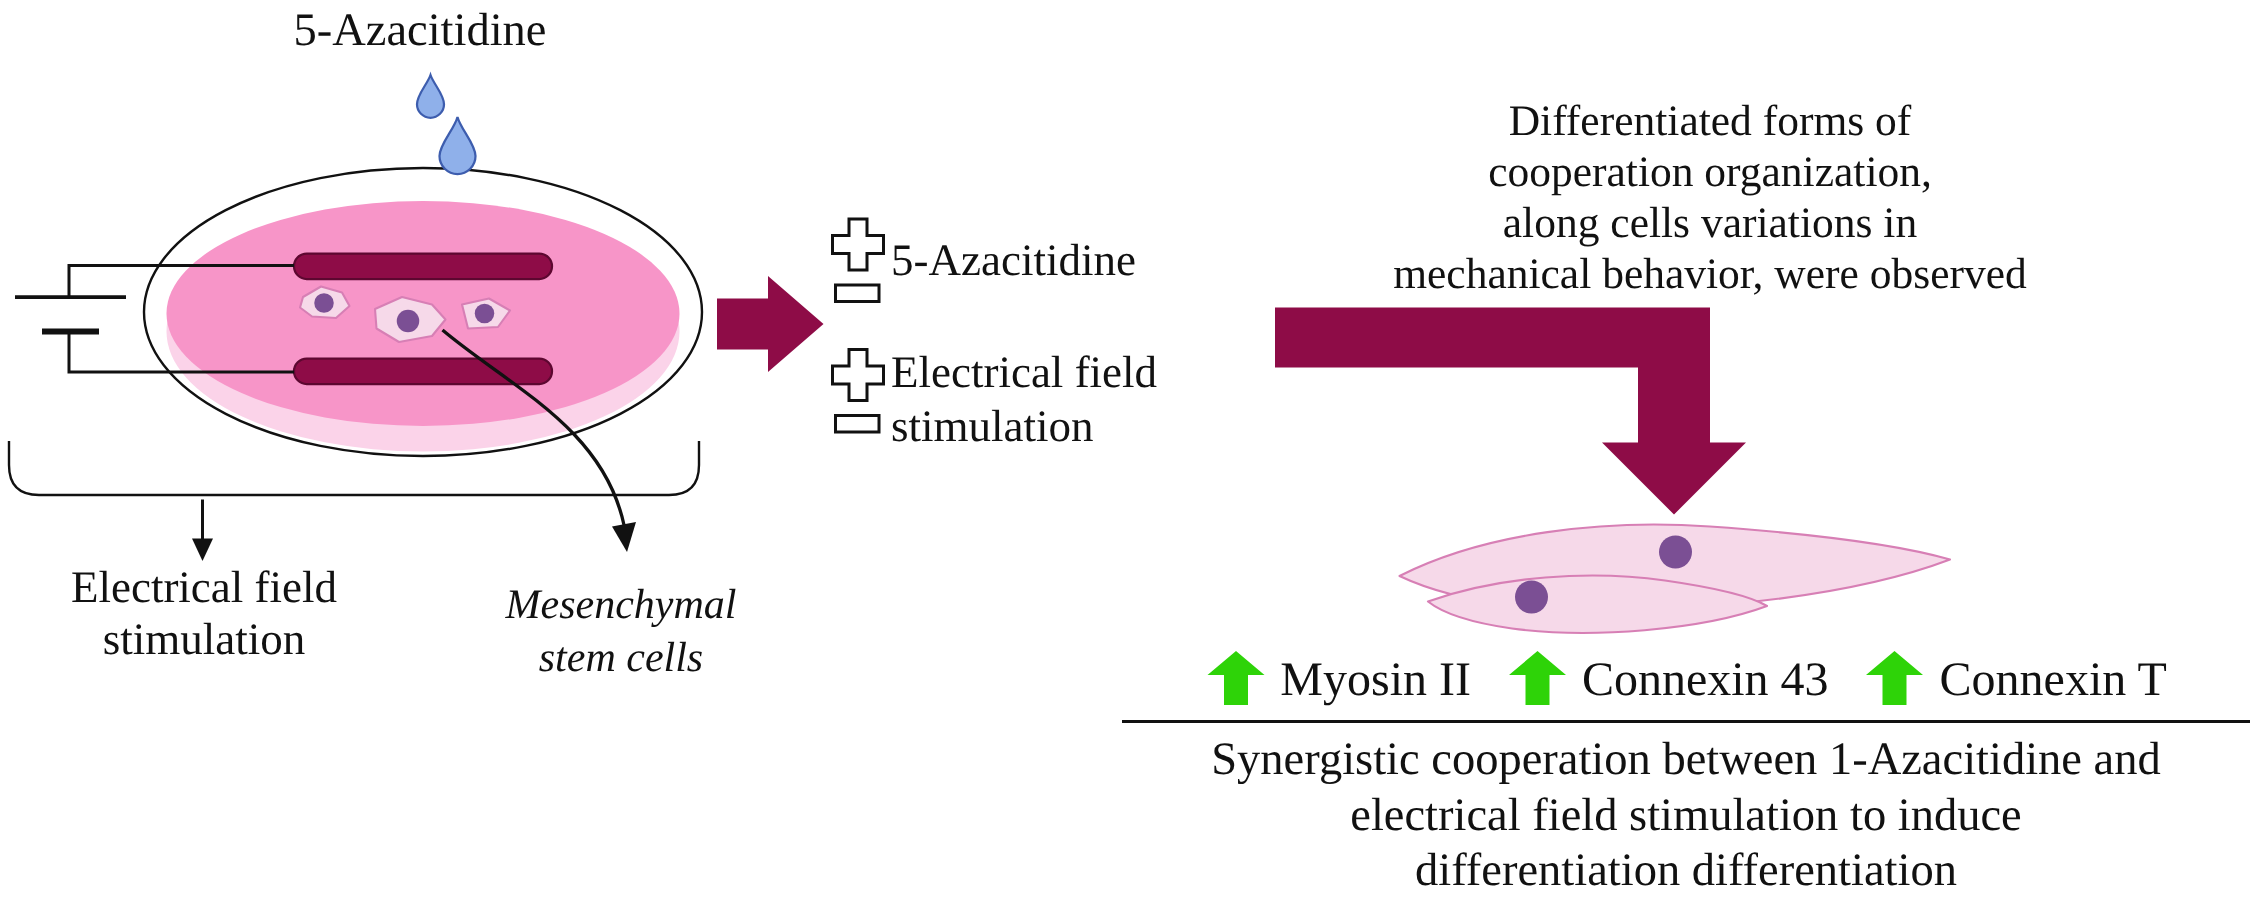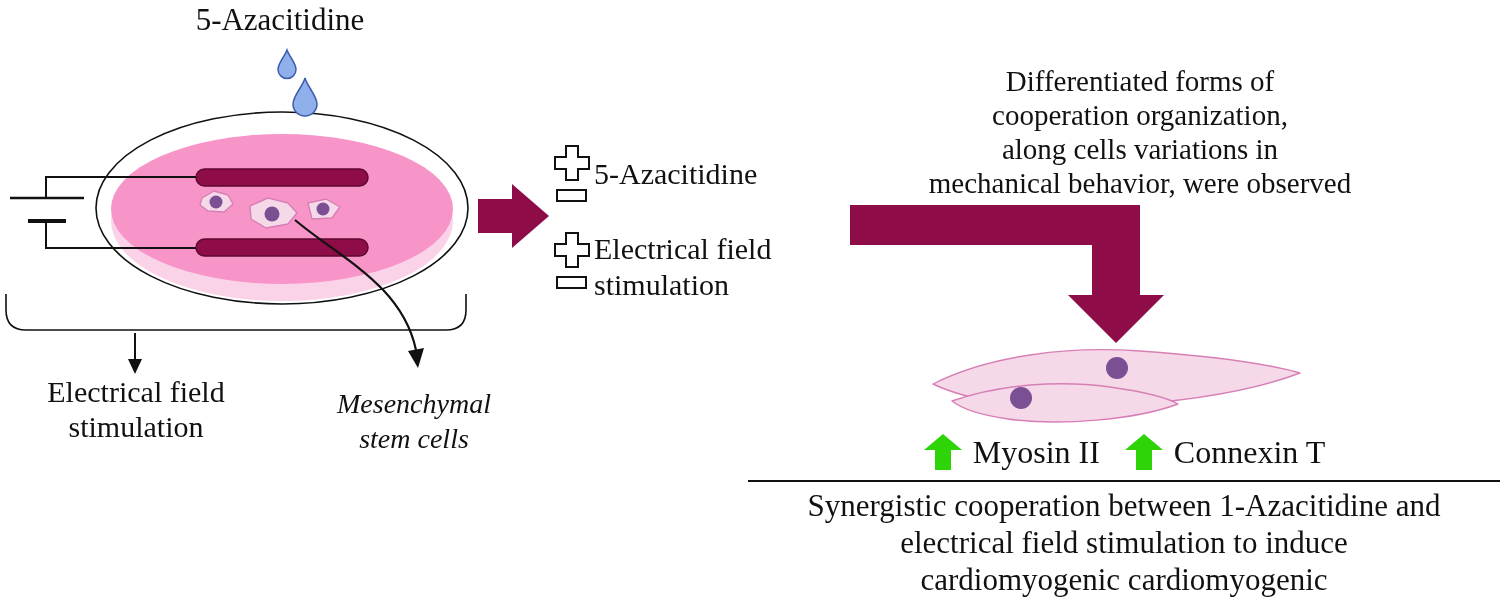--- a/index.html
+++ b/index.html
@@ -124,24 +124,30 @@
       <span class="marker">
         <svg width="40" height="38" viewBox="0 0 40 38">
           <polygon points="20,1 39,17 28,17 28,37 12,37 12,17 1,17" class="fill-green"></polygon>
         </svg>
         <span>Myosin II</span>
       </span>
       <span class="marker">
         <svg width="40" height="38" viewBox="0 0 40 38">
           <polygon points="20,1 39,17 28,17 28,37 12,37 12,17 1,17" class="fill-green"></polygon>
         </svg>
+        <span>Connexin 43</span>
+      </span>
+      <span class="marker">
+        <svg width="40" height="38" viewBox="0 0 40 38">
+          <polygon points="20,1 39,17 28,17 28,37 12,37 12,17 1,17" class="fill-green"></polygon>
+        </svg>
         <span>Connexin T</span>
       </span>
     </div>
     <div class="underline"></div>
     <div class="conclusion txt-c">
       <div>Synergistic cooperation between 1-Azacitidine and</div>
       <div>electrical field stimulation to induce</div>
-      <div>cardiomyogenic cardiomyogenic</div>
+      <div>differentiation differentiation</div>
     </div>
   </div>
 
 </div>
 
 </body></html>

